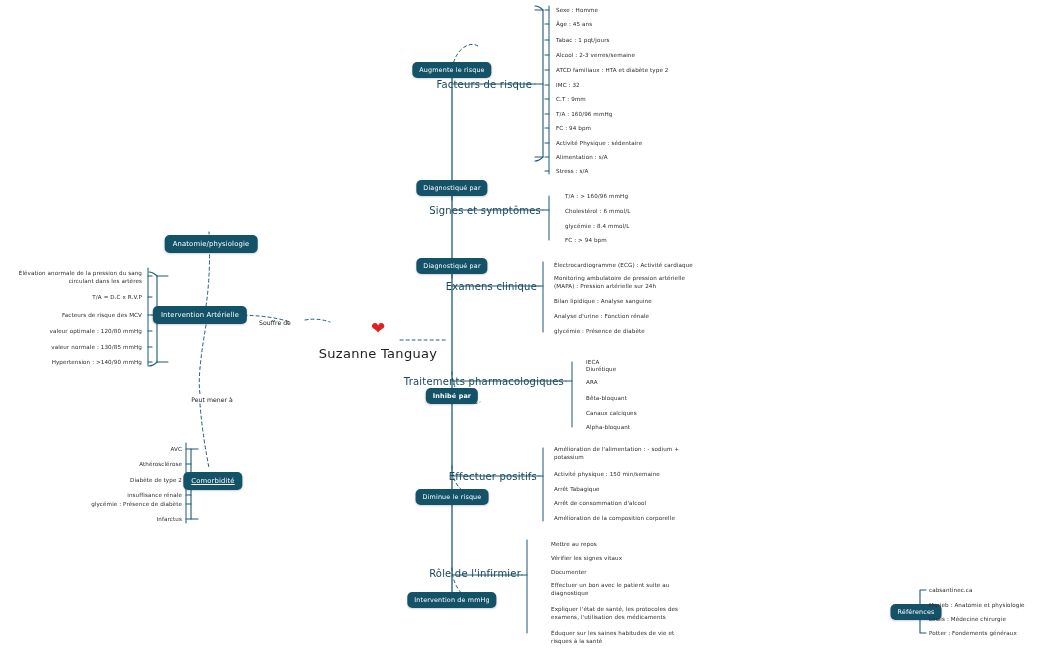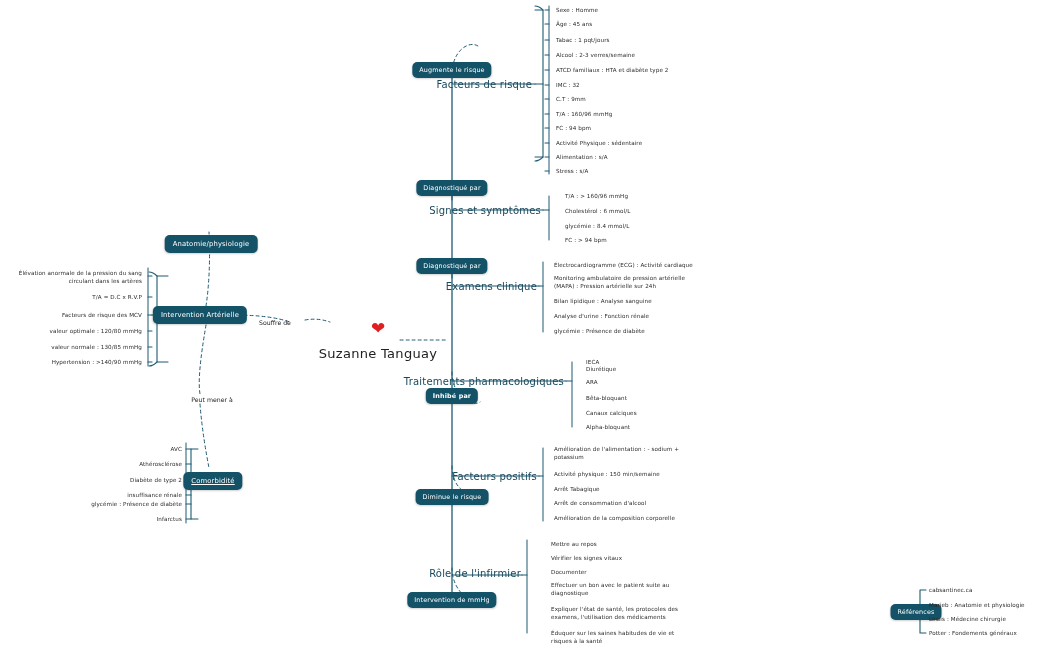--- a/index.html
+++ b/index.html
@@ -224,21 +224,21 @@
   <div class="branch-title" style="left:564px; top:381px;">Traitements pharmacologiques</div>
 
   <div class="leaf right" style="left:586px; top:362px;">IECA</div>
   <div class="leaf right" style="left:586px; top:369px;">Diurétique</div>
   <div class="leaf right" style="left:586px; top:382px;">ARA</div>
   <div class="leaf right" style="left:586px; top:398px;">Bêta-bloquant</div>
   <div class="leaf right" style="left:586px; top:413px;">Canaux calciques</div>
   <div class="leaf right" style="left:586px; top:427px;">Alpha-bloquant</div>
 
   <div class="node" style="left:452px; top:497px;">Diminue le risque</div>
-  <div class="branch-title" style="left:537px; top:476px;">Facteurs positifs</div>
+  <div class="branch-title" style="left:537px; top:476px;">Effectuer positifs</div>
 
   <div class="leaf right" style="left:554px; top:453px;">Amélioration de l'alimentation : - sodium +
 potassium</div>
   <div class="leaf right" style="left:554px; top:474px;">Activité physique : 150 min/semaine</div>
   <div class="leaf right" style="left:554px; top:489px;">Arrêt Tabagique</div>
   <div class="leaf right" style="left:554px; top:503px;">Arrêt de consommation d'alcool</div>
   <div class="leaf right" style="left:554px; top:518px;">Amélioration de la composition corporelle</div>
 
   <div class="node" style="left:452px; top:600px;">Intervention de mmHg</div>
   <div class="branch-title" style="left:521px; top:573px;">Rôle de l'infirmier</div>

